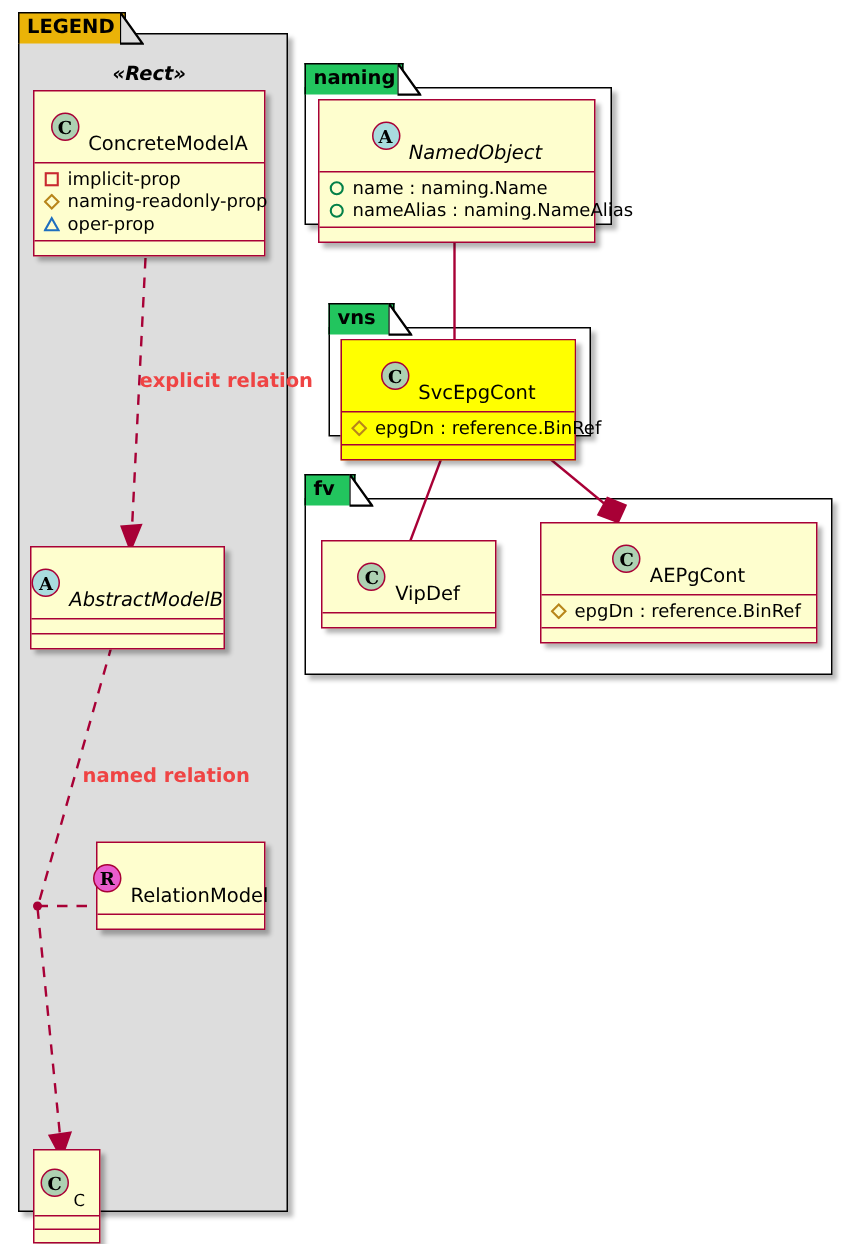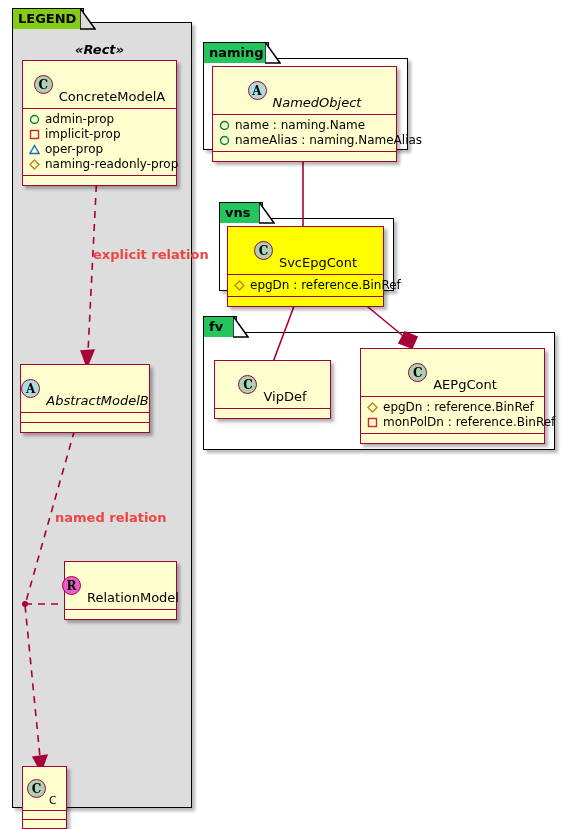--- a/index.html
+++ b/index.html
@@ -39,21 +39,21 @@
     background: #22c55e;
     font-weight: bold;
     font-size: 13px;
     color: #000000;
     line-height: 1;
     padding: 3px 4px 3px 5px;
     white-space: nowrap;
     z-index: 3;
   }
   .pkg-tab.legend-tab {
-    background: #84cc16;
+    background: #eab308;
   }
   
   .cls {
     position: absolute;
     box-sizing: border-box;
     border: 1.5px solid #A80036;
     background: #FEFECE;
     box-shadow: 3px 3px 3px rgba(0,0,0,0.30);
     z-index: 4;
   }
@@ -179,48 +179,40 @@
 
   <div class="cls" style="left:22px; top:60px; width:155px;">
     <div class="cls-header">
       <span class="circ circ-C">C</span>
       <span class="cls-title">ConcreteModelA</span>
     </div>
     <div class="cls-attrs">
       <div class="attr-row">
         <span class="vis">
           <svg width="11" height="11">
-              <circle cx="5.5" cy="5.5" r="4" fill="none" stroke="#038048" stroke-width="1.4"></circle>
-            </svg>
-        </span>
-        <span>admin-prop</span>
-      </div>
-      <div class="attr-row">
-        <span class="vis">
-          <svg width="11" height="11">
               <rect x="1.5" y="1.5" width="8" height="8" fill="none" stroke="#C82930" stroke-width="1.4"></rect>
             </svg>
         </span>
         <span>implicit-prop</span>
       </div>
       <div class="attr-row">
         <span class="vis">
           <svg width="11" height="11">
+              <polygon points="5.5,1 10,5.5 5.5,10 1,5.5" fill="none" stroke="#B8861B" stroke-width="1.4"></polygon>
+            </svg>
+        </span>
+        <span>naming-readonly-prop</span>
+      </div>
+      <div class="attr-row">
+        <span class="vis">
+          <svg width="11" height="11">
               <polygon points="5.5,1.5 10,9.5 1,9.5" fill="none" stroke="#1F6FBF" stroke-width="1.4"></polygon>
             </svg>
         </span>
         <span>oper-prop</span>
-      </div>
-      <div class="attr-row">
-        <span class="vis">
-          <svg width="11" height="11">
-              <polygon points="5.5,1 10,5.5 5.5,10 1,5.5" fill="none" stroke="#B8861B" stroke-width="1.4"></polygon>
-            </svg>
-        </span>
-        <span>naming-readonly-prop</span>
       </div>
     </div>
     <div class="cls-methods"></div>
   </div>
 
   <div class="cls" style="left:20px; top:364px; width:130px;">
     <div class="cls-header">
       <span class="circ circ-A">A</span>
       <span class="cls-title abstract">AbstractModelB</span>
     </div>
@@ -331,25 +323,17 @@
     </div>
     <div class="cls-attrs">
       <div class="attr-row">
         <span class="vis">
           <svg width="11" height="11">
               <polygon points="5.5,1 10,5.5 5.5,10 1,5.5" fill="none" stroke="#B8861B" stroke-width="1.4"></polygon>
             </svg>
         </span>
         <span>epgDn : reference.BinRef</span>
       </div>
-      <div class="attr-row">
-        <span class="vis">
-          <svg width="11" height="11">
-              <rect x="1.5" y="1.5" width="8" height="8" fill="none" stroke="#C82930" stroke-width="1.4"></rect>
-            </svg>
-        </span>
-        <span>monPolDn : reference.BinRef</span>
-      </div>
     </div>
     <div class="cls-methods"></div>
   </div>
 
 </div>
 
 </body></html>

